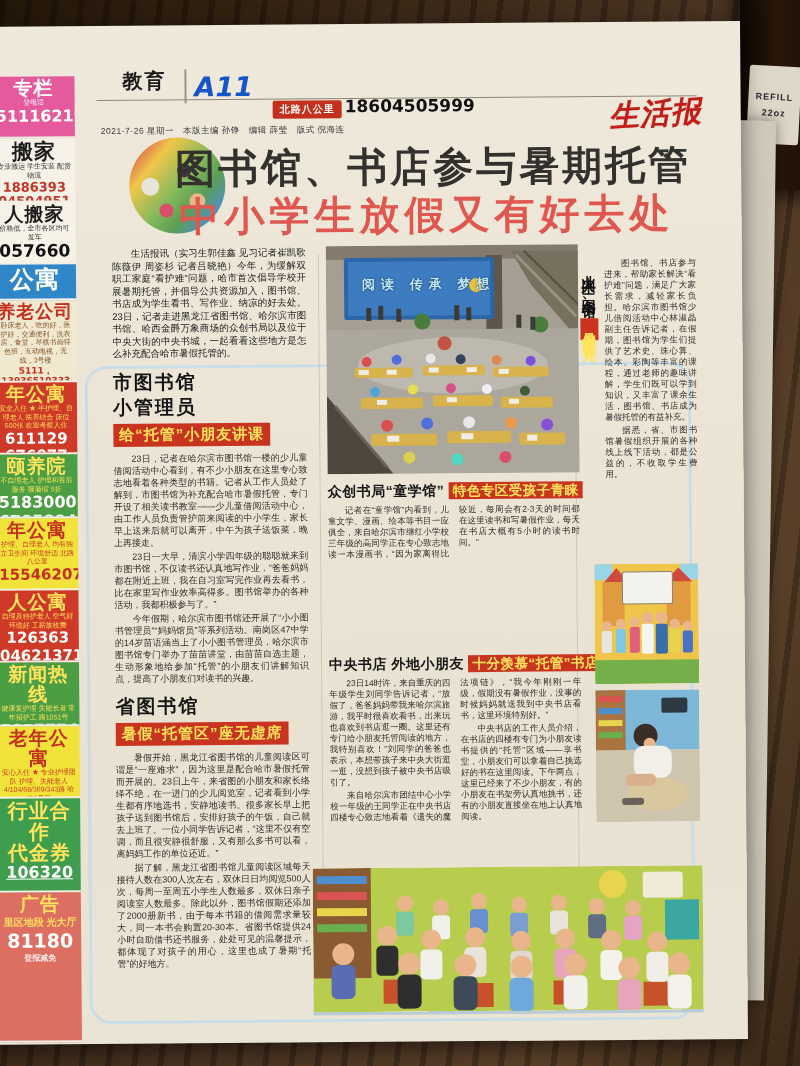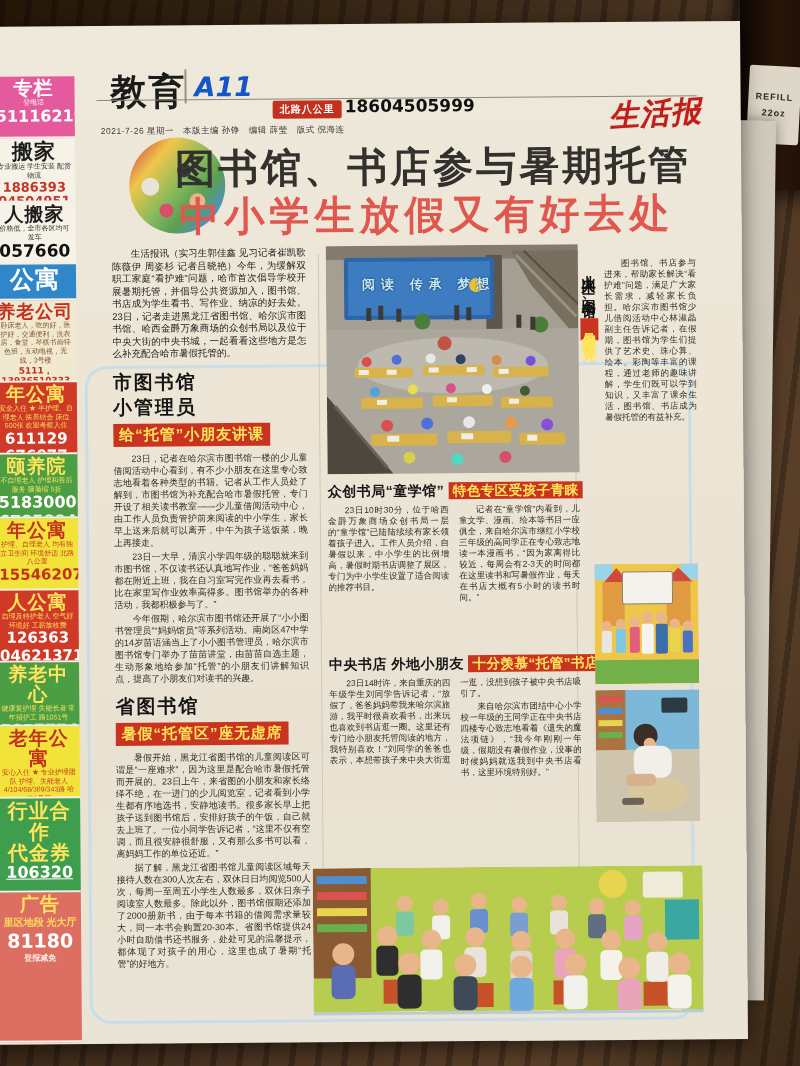--- a/index.html
+++ b/index.html
@@ -47,21 +47,21 @@
   .a-yellow{background:#f2e33a;color:#c4301e;height:72px;}
   .a-yellow .ad-phone{color:#c4301e;font-size:15px;}
   .a-green2{background:#3f9e4d;color:#ffe45c;height:94px;}
   .a-green2 .ad-title{font-size:20px;}
   .a-green2 .ad-phone{color:#fff;font-size:16px;text-decoration:underline;}
   .a-rose{background:#dd6f62;color:#ffe45c;height:150px;}
   .a-rose .ad-line{font-size:10px;font-weight:bold;line-height:1.6;}
   .a-rose .ad-phone{color:#fff;font-size:19px;}
   .a-rose .ad-note{color:#fff;opacity:.85;}
   
-  .hdr-section{position:absolute;left:132px;top:42px;font-size:36px;font-weight:bold;color:#1b1b1b;letter-spacing:2px;text-align:center;}
+  .hdr-section{position:absolute;left:144px;top:42px;font-size:20px;font-weight:bold;color:#1b1b1b;letter-spacing:2px;text-align:center;}
   .hdr-divider{position:absolute;left:206px;top:44px;width:2px;height:34px;background:#9a9488;}
   .hdr-pageno{position:absolute;left:216px;top:46px;font-size:27px;font-weight:bold;color:#1456c8;font-family:"DejaVu Sans",sans-serif;font-style:italic;}
   .hotline-badge{position:absolute;left:294px;top:76px;background:#c4301e;color:#fff;font-size:10px;font-weight:bold;
     padding:2px 7px;border-radius:2px;letter-spacing:1px;}
   .hotline-num{position:absolute;left:366px;top:72px;font-size:17px;font-weight:bold;color:#111;font-family:"DejaVu Sans",sans-serif;}
   .hdr-rule{position:absolute;left:118px;top:74px;width:600px;height:1px;background:#8d867a;}
   .dateline{position:absolute;left:122px;top:100px;font-size:8.5px;color:#3a3a3a;letter-spacing:.5px;}
   .masthead{position:absolute;left:630px;top:72px;font-size:30px;font-weight:bold;font-style:italic;color:#bf1f18;
     font-family:"DejaVu Serif",serif;transform:rotate(-3deg);letter-spacing:1px;text-shadow:0 0 1px rgba(191,31,24,.5);} 
   
@@ -160,21 +160,21 @@
       <div class="ad-line">护理、自理老人 均有独立卫生间 环境舒适 北路八公里</div>
       <div class="ad-phone">15546207277</div>
     </div>
     <div class="ad a-red">
       <div class="ad-title">人公寓</div>
       <div class="ad-line">自理及特护老人 空气好 环境好 工薪族收费</div>
       <div class="ad-phone">126363</div>
       <div class="ad-phone">04621371</div>
     </div>
     <div class="ad a-green">
-      <div class="ad-title">养老中心</div>
+      <div class="ad-title">新闻热线</div>
       <div class="ad-line">健康复护理 失能长者 常年招护工 路1051号</div>
       <div class="ad-phone">58577745</div>
     </div>
     <div class="ad a-yellow">
       <div class="ad-title">老年公寓</div>
       <div class="ad-line">安心入住 ★ 专业护理团队 护理、失能老人 4/104/68/369/343路 哈南1号口</div>
 
     </div>
     <div class="ad a-green2">
       <div class="ad-title">行业合作</div>
@@ -306,40 +306,41 @@
         <line x1="8" y1="160" x2="60" y2="222" stroke="#6b6254" stroke-width="3"></line>
       </svg>
       <div class="banner-text">阅读 传承 梦想</div>
     </div>
 
     <div class="sec-head">
       <span class="plain">众创书局“童学馆”</span>
       <span class="hl">特色专区受孩子青睐</span>
     </div>
     <div class="twocol">
-      <p class="p">23日10时30分，位于哈西金爵万象商场众创书局一层的“童学馆”已陆陆续续有家长领着孩子进入。工作人员介绍，自暑假以来，中小学生的比例增高，暑假时期书店调整了展区，专门为中小学生设置了适合阅读的推荐书目。</p>
       <p class="p">记者在“童学馆”内看到，儿童文学、漫画、绘本等书目一应俱全，来自哈尔滨市继红小学校三年级的高同学正在专心致志地读一本漫画书，“因为家离得比较近，每周会有2-3天的时间都在这里读书和写暑假作业，每天在书店大概有5小时的读书时间。”</p>
     </div>
 
     <div class="sec-head">
       <span class="plain">中央书店 外地小朋友</span>
       <span class="hl">十分羡慕“托管”书店</span>
     </div>
     <div class="twocol2">
       <p class="p">23日14时许，来自重庆的四年级学生刘同学告诉记者，“放假了，爸爸妈妈带我来哈尔滨旅游，我平时很喜欢看书，出来玩也喜欢到书店逛一圈。这里还有专门给小朋友托管阅读的地方，我特别喜欢！”刘同学的爸爸也表示，本想带孩子来中央大街逛一逛，没想到孩子被中央书店吸引了。</p>
       <p class="p">来自哈尔滨市团结中心小学校一年级的王同学正在中央书店四楼专心致志地看着《遗失的魔法项链》，“我今年刚刚一年级，假期没有暑假作业，没事的时候妈妈就送我到中央书店看书，这里环境特别好。”</p>
+      <p class="p">中央书店的工作人员介绍，在书店的四楼有专门为小朋友读书提供的“托管”区域——享书堂，小朋友们可以拿着自己挑选好的书在这里阅读。下午两点，这里已经来了不少小朋友，有的小朋友在书架旁认真地挑书，还有的小朋友直接坐在地上认真地阅读。</p>
     </div>
   </div>
 
   <div class="colC">
     <div class="vhead">
       <span>业内人士：图书馆、书店成为</span><span class="hl">暑假托管有益补充</span>
     </div>
     <div class="expert-text">
       <p class="p">图书馆、书店参与进来，帮助家长解决“看护难”问题，满足广大家长需求，减轻家长负担。哈尔滨市图书馆少儿借阅活动中心林淑晶副主任告诉记者，在假期，图书馆为学生们提供了艺术史、珠心算、绘本、彩陶等丰富的课程，通过老师的趣味讲解，学生们既可以学到知识，又丰富了课余生活，图书馆、书店成为暑假托管的有益补充。</p>
+      <p class="p">据悉，省、市图书馆暑假组织开展的各种线上线下活动，都是公益的，不收取学生费用。</p>
     </div>
     <div class="photoA">
       <svg width="104" height="120" viewBox="0 0 104 120">
         <rect width="104" height="120" fill="#f0c64a"></rect>
         <rect x="0" y="0" width="18" height="16" fill="#9ad4e8"></rect>
           <rect x="86" y="0" width="18" height="16" fill="#9ad4e8"></rect>
         <polygon points="10,18 22,4 34,18" fill="#cf4a3a"></polygon>
           <polygon points="70,18 84,4 98,18" fill="#cf4a3a"></polygon>
         <rect x="8" y="18" width="22" height="44" fill="#e09a3f"></rect>
           <rect x="72" y="18" width="24" height="44" fill="#e09a3f"></rect>

